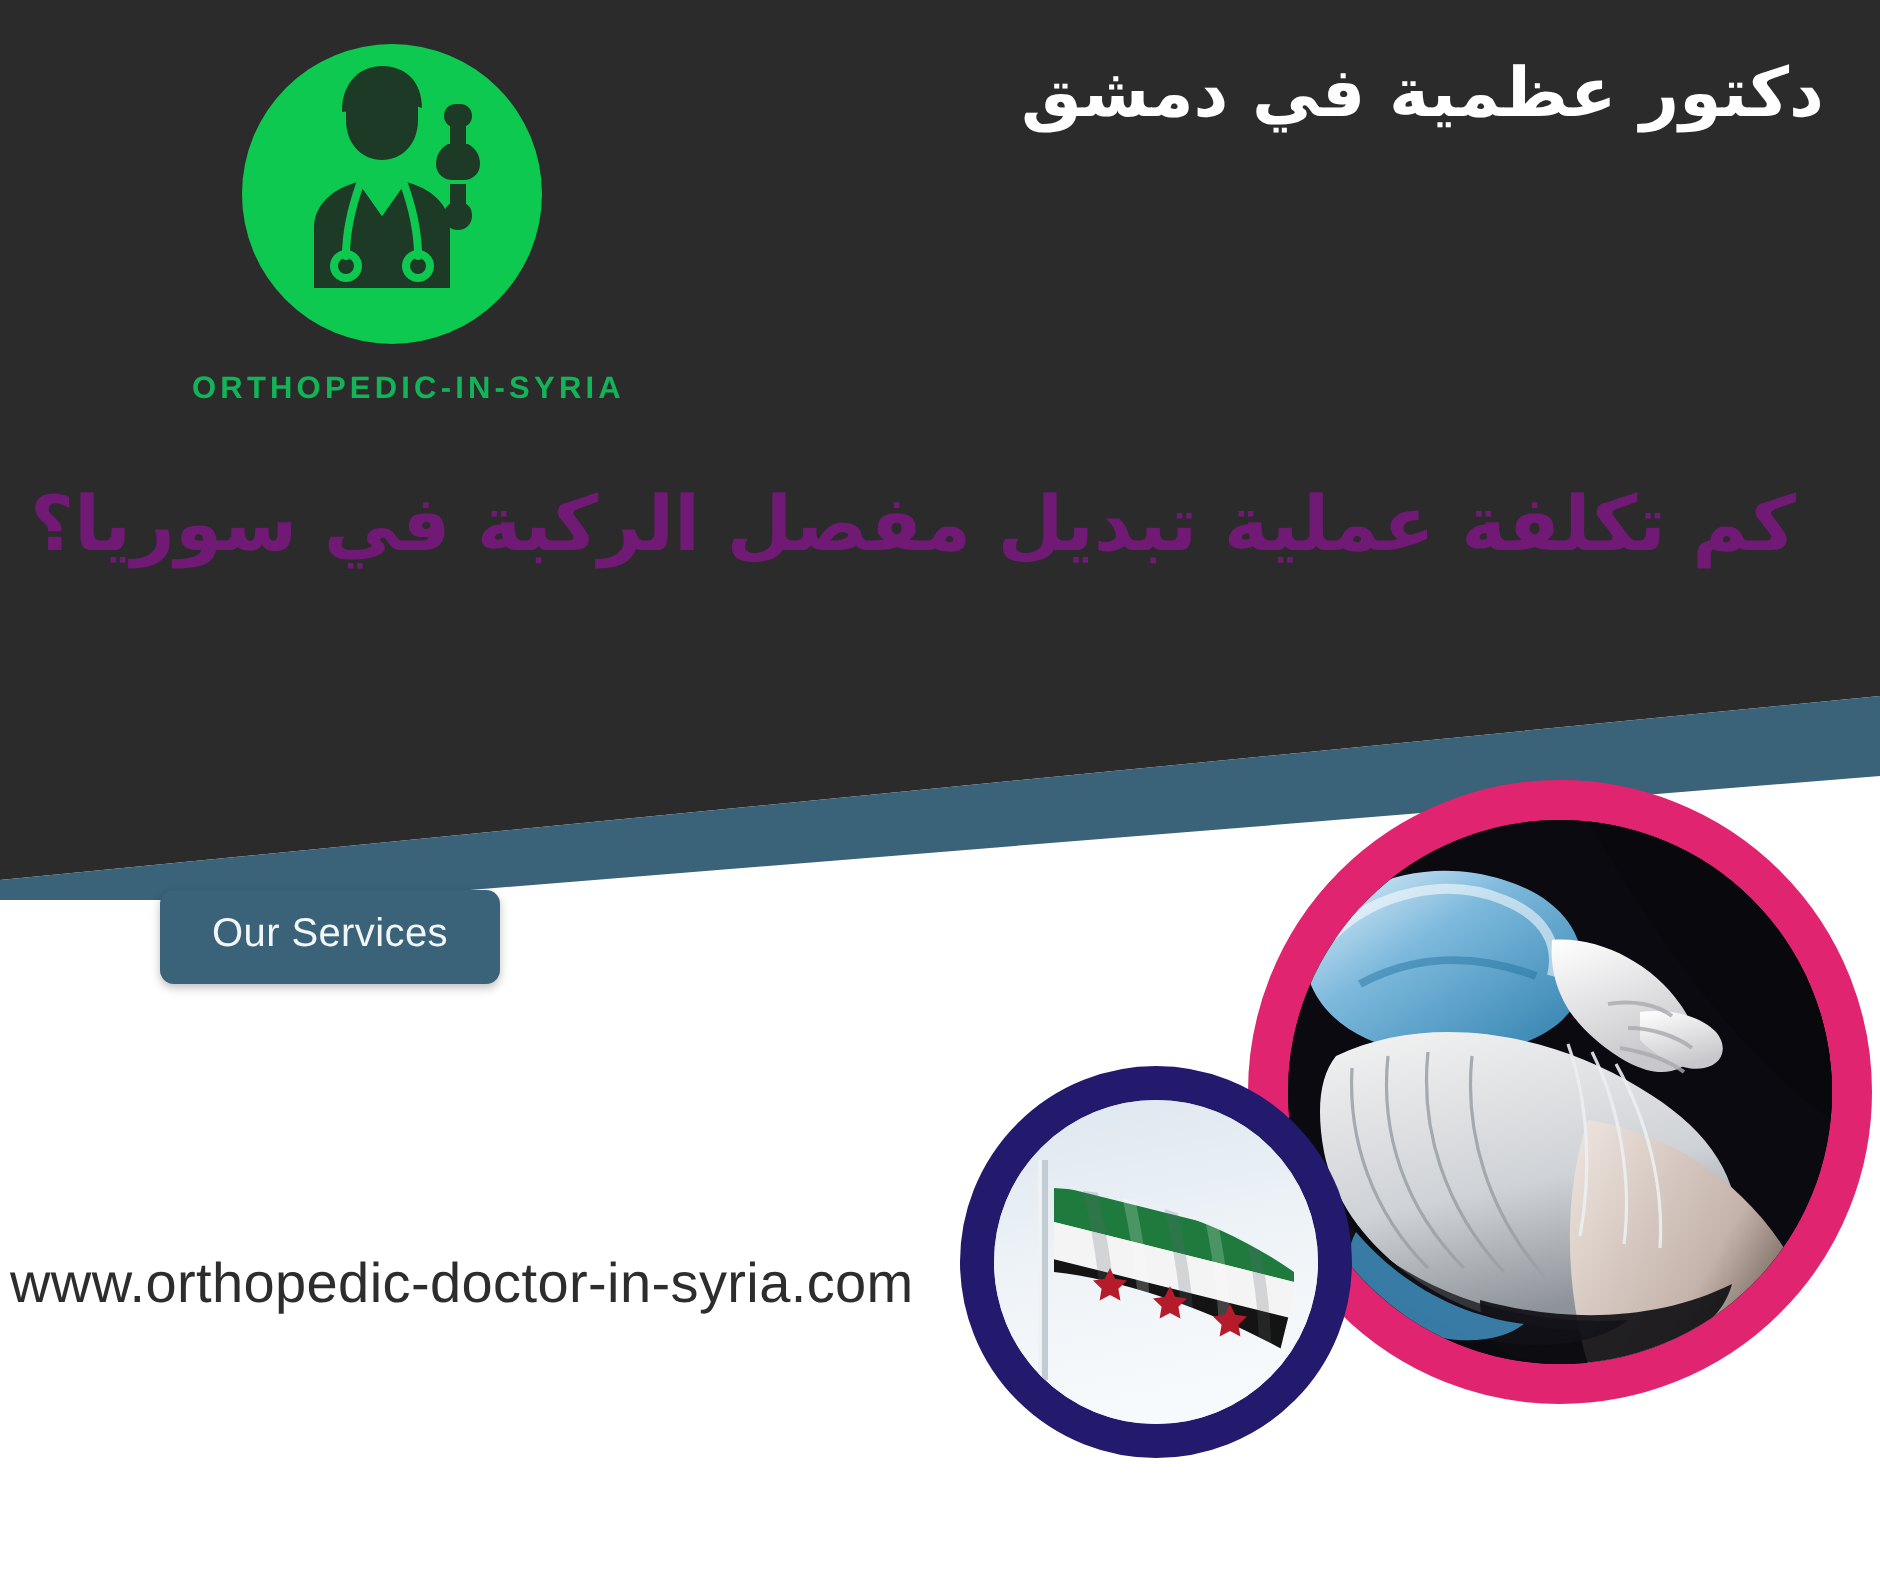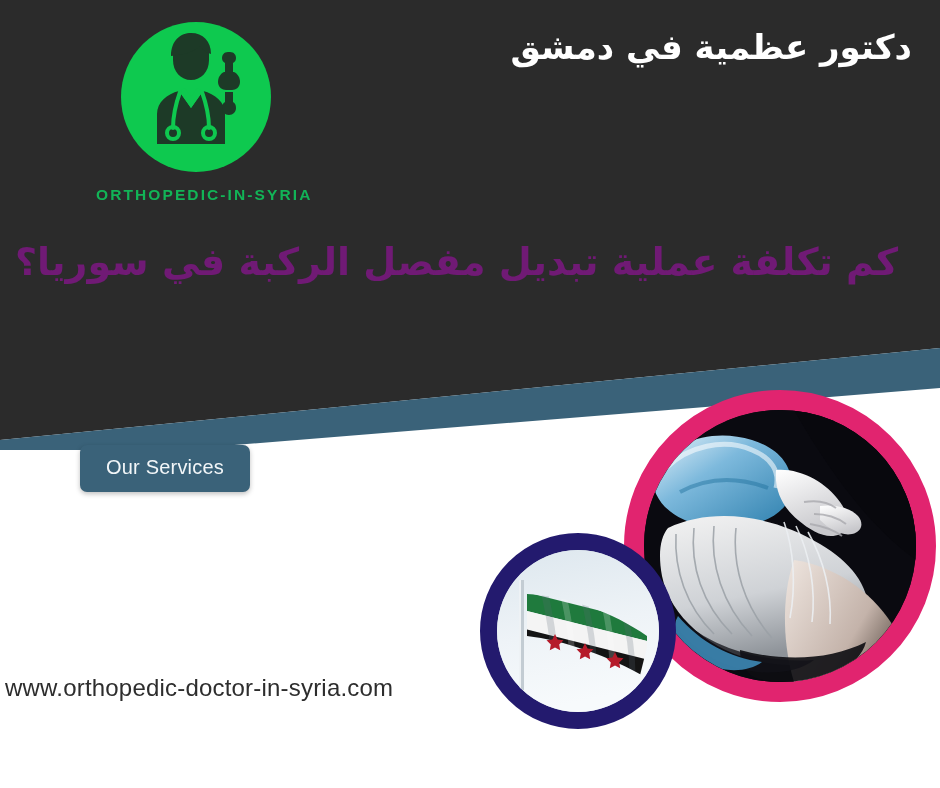--- a/index.html
+++ b/index.html
@@ -67,21 +67,21 @@
     z-index:7;white-space:nowrap;margin-top:48px;
   }
 
   
   .visit-line{
     position:absolute;left:57px;top:582px;
     color:#2d2d2d;font-size:25px;letter-spacing:.3px;z-index:6;white-space:nowrap;
   }
   .url-line{
     position:absolute;left:5px;top:626px;
-    color:#2d2d2d;font-size:24px;letter-spacing:.2px;z-index:6;white-space:nowrap;margin-top:48px;
+    color:#2d2d2d;font-size:28px;letter-spacing:.2px;z-index:6;white-space:nowrap;
   }
 
   
   .photo-circle{
     position:absolute;border-radius:50%;overflow:hidden;
     box-sizing:border-box;
   }
   #surgery-circle{
     left:624px;top:390px;width:312px;height:312px;
     border:20px solid #e1246f;background:#0d0d12;

